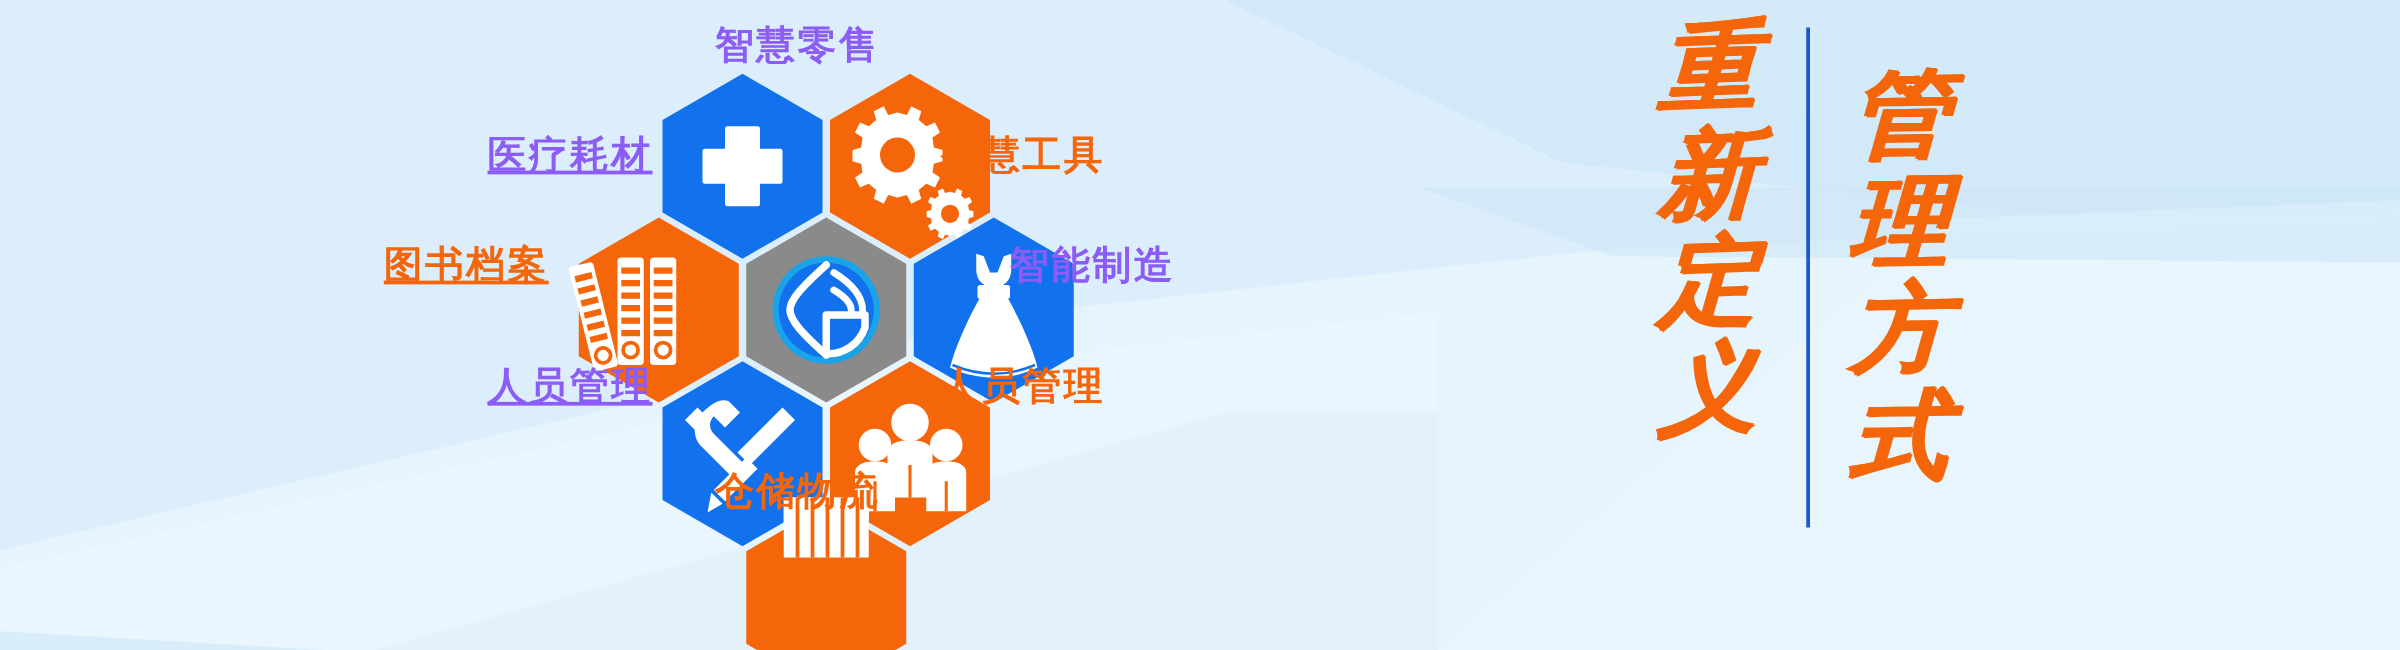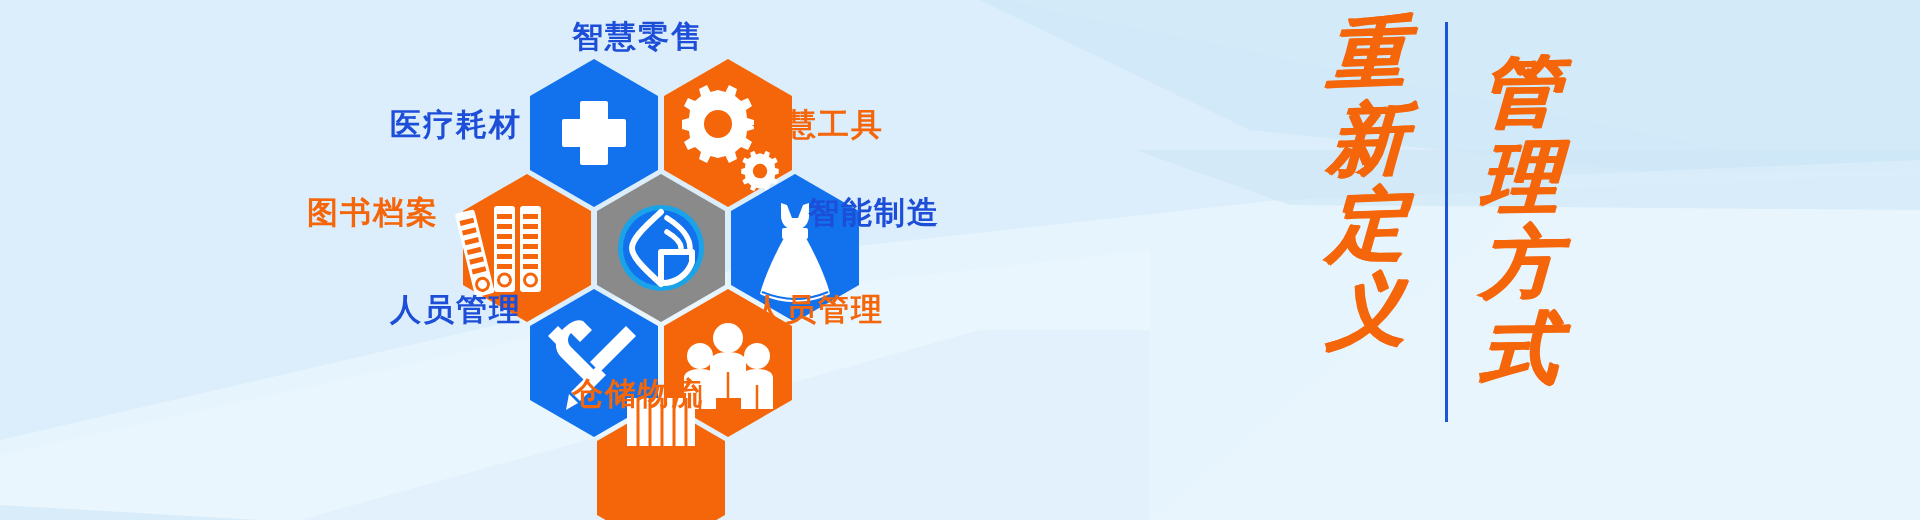--- a/index.html
+++ b/index.html
@@ -23,24 +23,24 @@
   
   .label{
     position:absolute;
     font-family:"Liberation Sans","DejaVu Sans",sans-serif;
     font-weight:bold;
     font-size:31px;
     letter-spacing:2px;
     white-space:nowrap;
     line-height:1;
   }
-  .label.blue{color:#1d4ed8;}
+  .label.blue{color:#8b5cf6;}
   .label.orange{color:#f5660a;}
   .label.r{transform:translate(0,-50%);}
-  .label.l{transform:translate(-100%,-50%);}
+  .label.l{transform:translate(-100%,-50%);text-decoration:underline;}
   .label.c{transform:translate(-50%,-50%);}
 
   
   #calli{position:absolute;left:1290px;top:0;width:330px;height:520px;}
   .calli-col{
     position:absolute;top:14px;
     width:110px;
     display:flex;flex-direction:column;
     align-items:center;justify-content:flex-start;
     gap:6px;

